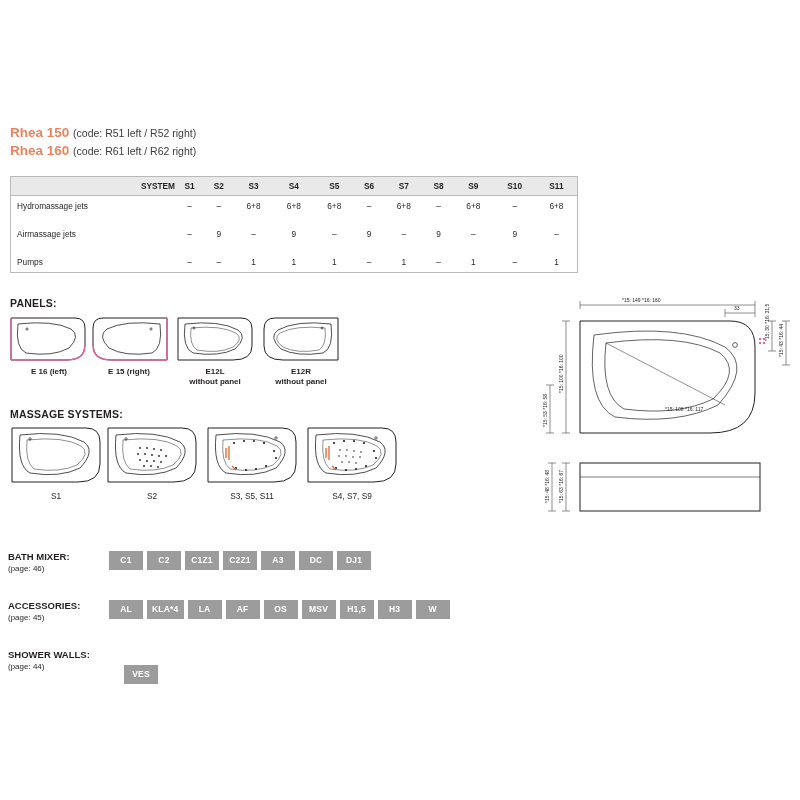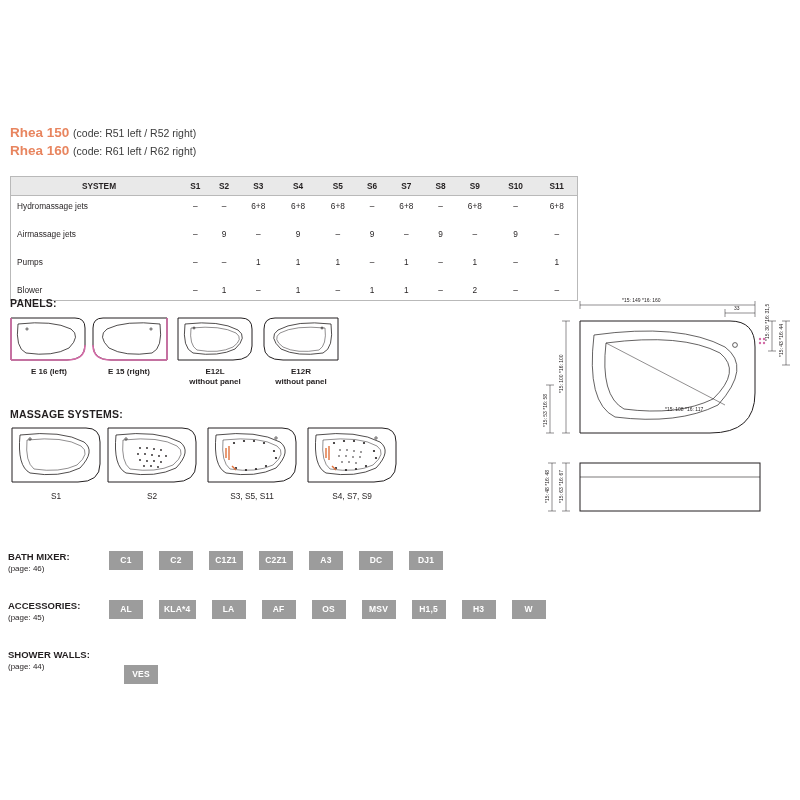--- a/index.html
+++ b/index.html
@@ -61,22 +61,21 @@
   .spec-table thead th {
     background: #e9e9e9;
     font-size: 8.3px;
     font-weight: bold;
     text-align: center;
     padding: 4px 0 4px 0;
     border-bottom: 1px solid #b9b9b9;
     color: #231f20;
   }
   .spec-table thead th.first {
-    text-align: center;
-    padding-left: 6px;
+    text-align: right;
   }
   .spec-table tbody td {
     text-align: center;
     padding: 9px 0;
     color: #231f20;
     font-size: 8.3px;
   }
   .spec-table tbody td.first {
     text-align: left;
     padding-left: 6px;
@@ -172,21 +171,21 @@
   .opt-sub {
     font-size: 8px;
     font-weight: normal;
     color: #231f20;
     line-height: 11px;
   }
   .opt-chips {
     position: absolute;
     top: 0;
     display: flex;
-    gap: 16px;
+    gap: 4px;
   }
   #mixer-block .opt-chips { left: 101px; }
   #acc-block .opt-chips { left: 101px; }
   #shower-block .opt-chips { left: 116px; margin-top: 16px; }
 
   .chip {
     background: #9c9c9c;
     color: #ffffff;
     font-size: 8.5px;
     font-weight: bold;
@@ -284,34 +283,20 @@
           <td>–</td>
           <td>1</td>
           <td>1</td>
           <td>1</td>
           <td>–</td>
           <td>1</td>
           <td>–</td>
           <td>1</td>
           <td>–</td>
           <td>1</td>
-        </tr>
-        <tr>
-          <td class="first">Blower</td>
-          <td>–</td>
-          <td>1</td>
-          <td>–</td>
-          <td>1</td>
-          <td>–</td>
-          <td>1</td>
-          <td>1</td>
-          <td>–</td>
-          <td>2</td>
-          <td>–</td>
-          <td>–</td>
         </tr>
       </tbody>
     </table>
   </div>
 
   <div class="section-heading" id="panels-heading">PANELS:</div>
 
   <div class="panels-row">
 
     <div class="panel-item" style="left:0px;">

